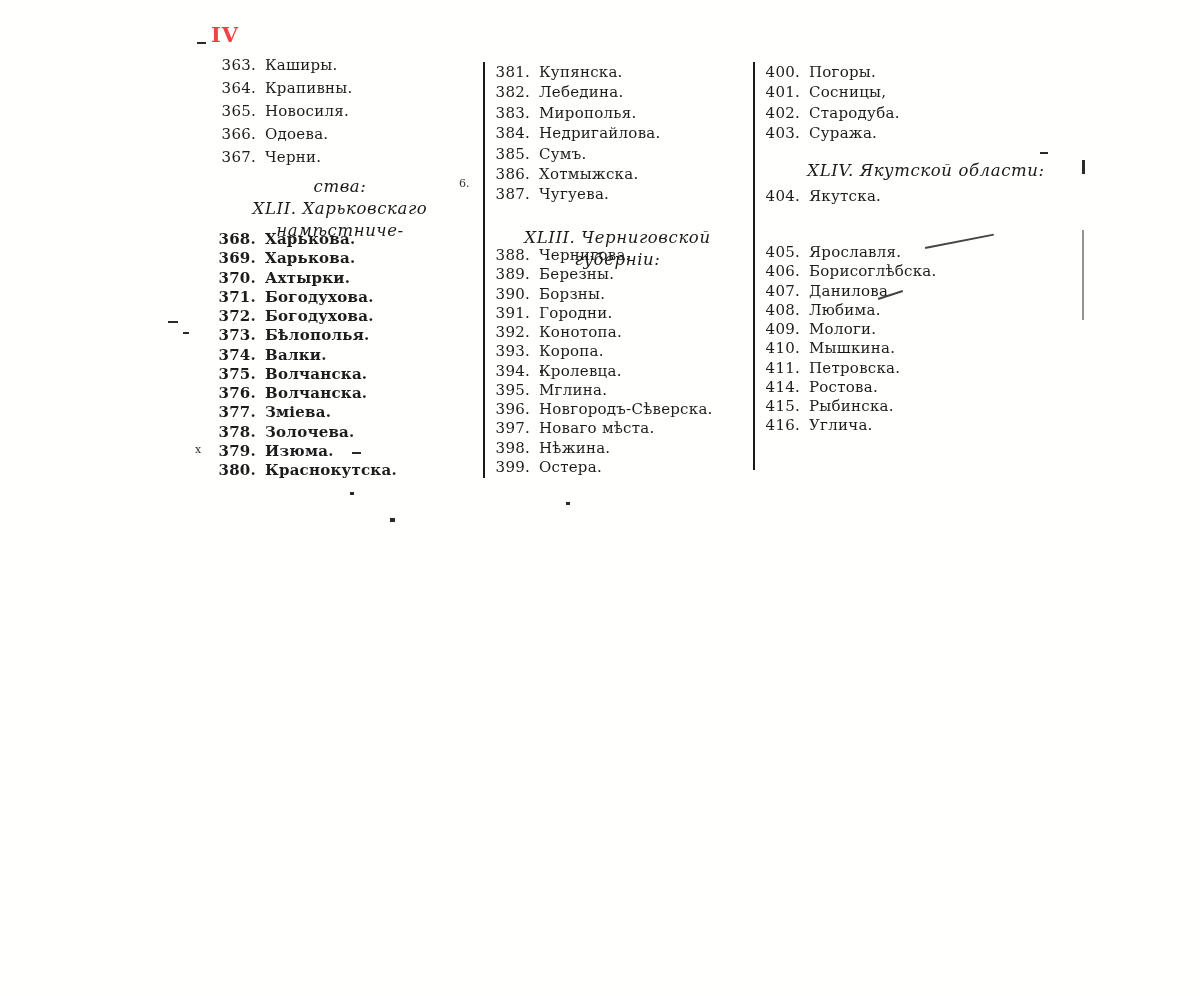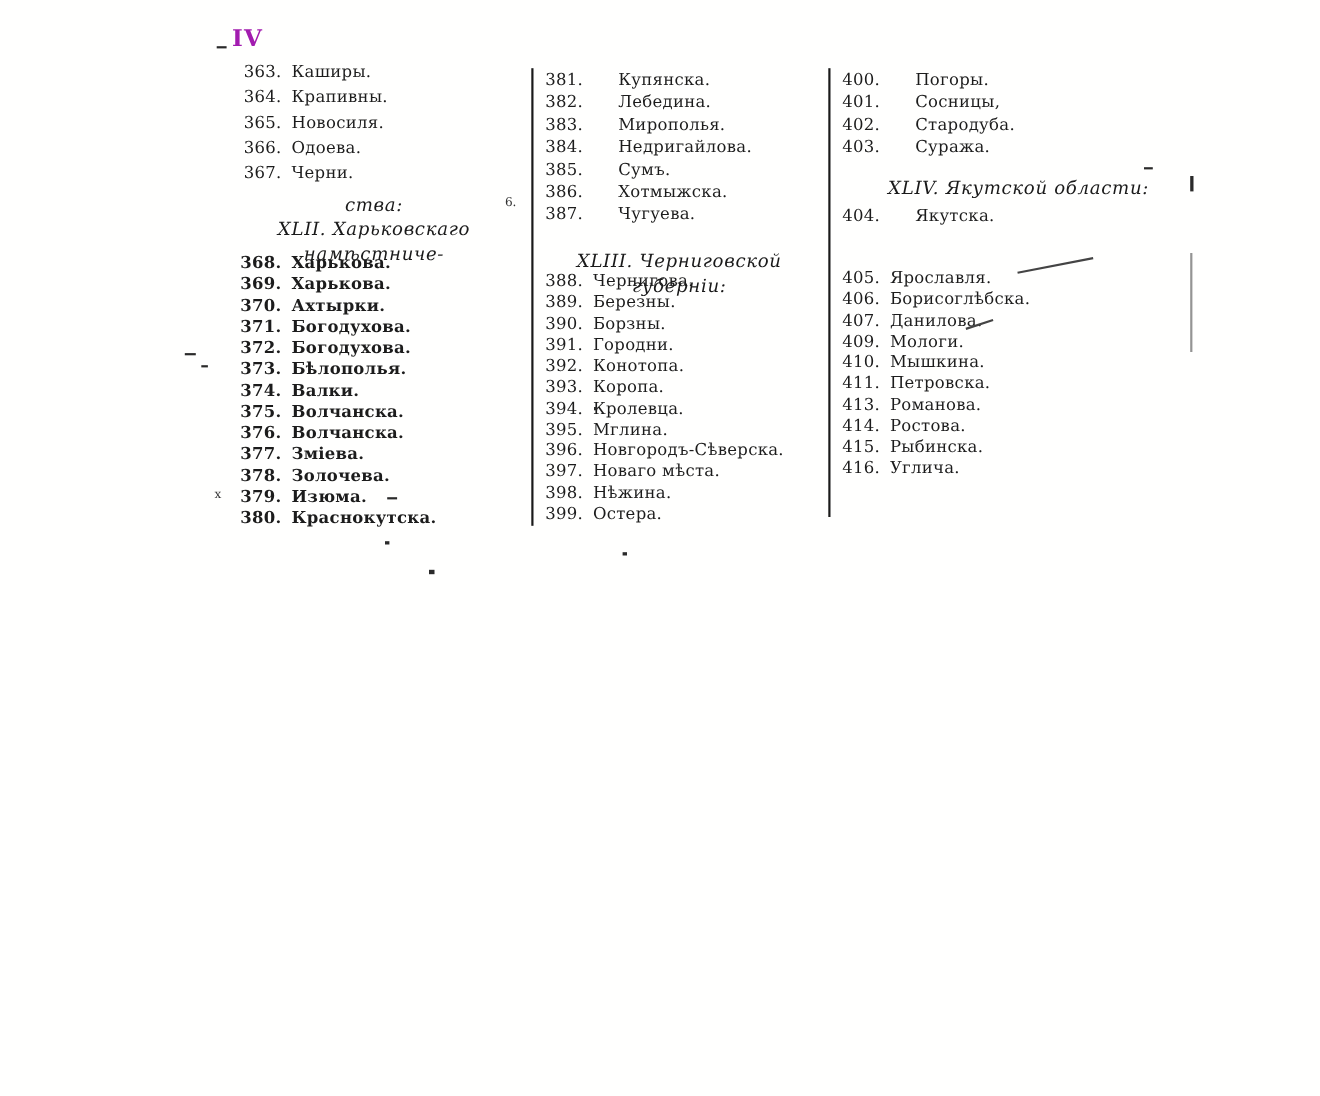--- a/index.html
+++ b/index.html
@@ -2,26 +2,26 @@
 <html><head>
 <meta charset="utf-8">
 <style>
   html,body{margin:0;padding:0;background:#ffffff;}
   .page{
     position:relative;width:1200px;height:996px;background:#fffffe;overflow:hidden;
     font-family:"DejaVu Serif","Liberation Serif",serif;color:#1c1c1c;
   }
   .page-number{
     position:absolute;left:211px;top:22px;font-size:21px;font-weight:bold;
-    letter-spacing:1px;color:#a21caf;
+    letter-spacing:1px;color:#ef4444;
   }
   .block{position:absolute;font-size:15px;letter-spacing:.25px;}
   .row{display:flex;align-items:baseline;}
   .lh23 .row{height:23px;line-height:23px;}
-  .lh20 .row{height:20.4px;line-height:20.4px;gap:23px;}
+  .lh20 .row{height:20.4px;line-height:20.4px;}
   .lh19 .row{height:19.25px;line-height:19.25px;}
   .num{width:38px;text-align:right;margin-right:9px;white-space:pre;}
   .name{white-space:pre;text-align:right;}
   .sec-header{
     position:absolute;font-style:italic;font-size:16.5px;text-align:center;
     letter-spacing:.6px;color:#1a1a1a;line-height:22px;
   }
   .vrule{position:absolute;width:2px;background:#1a1a1a;}
   .speck{position:absolute;background:#2a2a2a;}
   .margin-mark{position:absolute;font-size:11px;color:#333;}
@@ -286,41 +286,41 @@
       <div class="row">
         <span class="num">406.</span>
         <span class="name">Борисоглѣбска.</span>
       </div>
 
       <div class="row">
         <span class="num">407.</span>
         <span class="name">Данилова.</span>
       </div>
 
+      <div class="row">
+        <span class="num">408.</span>
+        <span class="name">Любима.</span>
+      </div>
 
       <div class="row">
         <span class="num">409.</span>
         <span class="name">Мологи.</span>
       </div>
 
       <div class="row">
         <span class="num">410.</span>
         <span class="name">Мышкина.</span>
       </div>
 
       <div class="row">
         <span class="num">411.</span>
         <span class="name">Петровска.</span>
       </div>
 
 
-      <div class="row">
-        <span class="num">413.</span>
-        <span class="name">Романова.</span>
-      </div>
 
       <div class="row">
         <span class="num">414.</span>
         <span class="name">Ростова.</span>
       </div>
 
       <div class="row">
         <span class="num">415.</span>
         <span class="name">Рыбинска.</span>
       </div>

